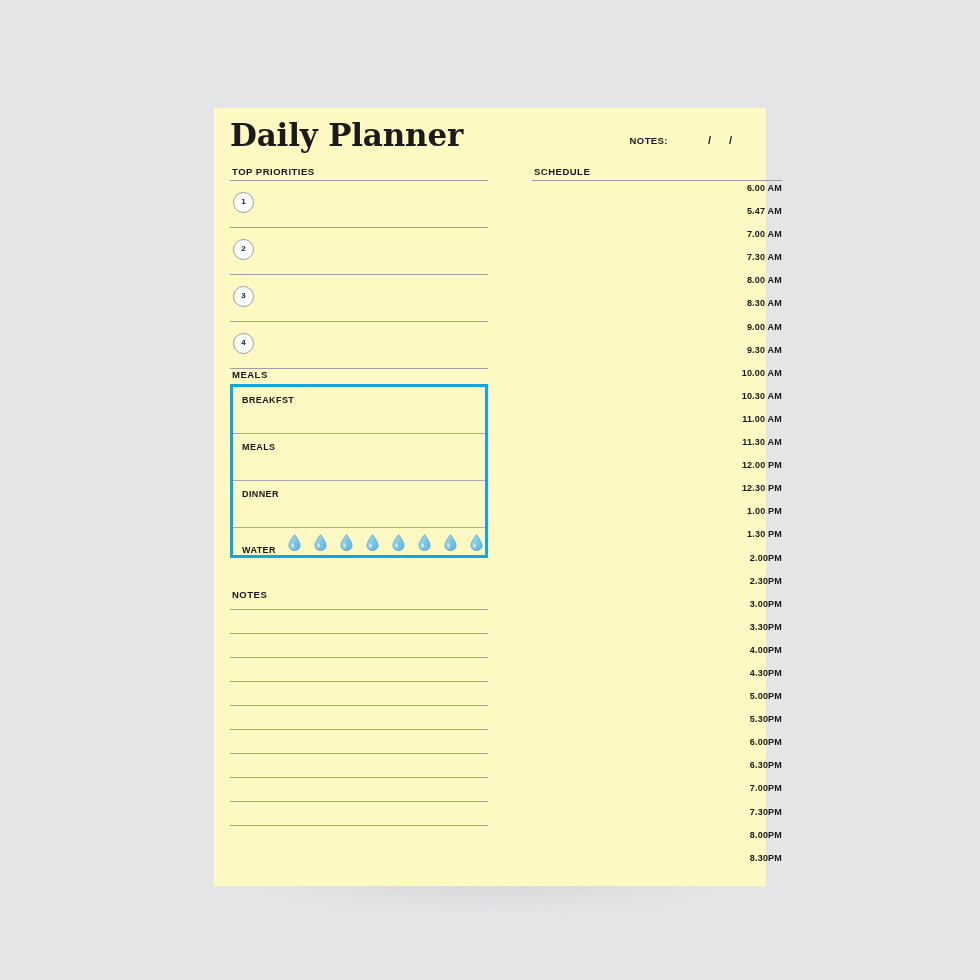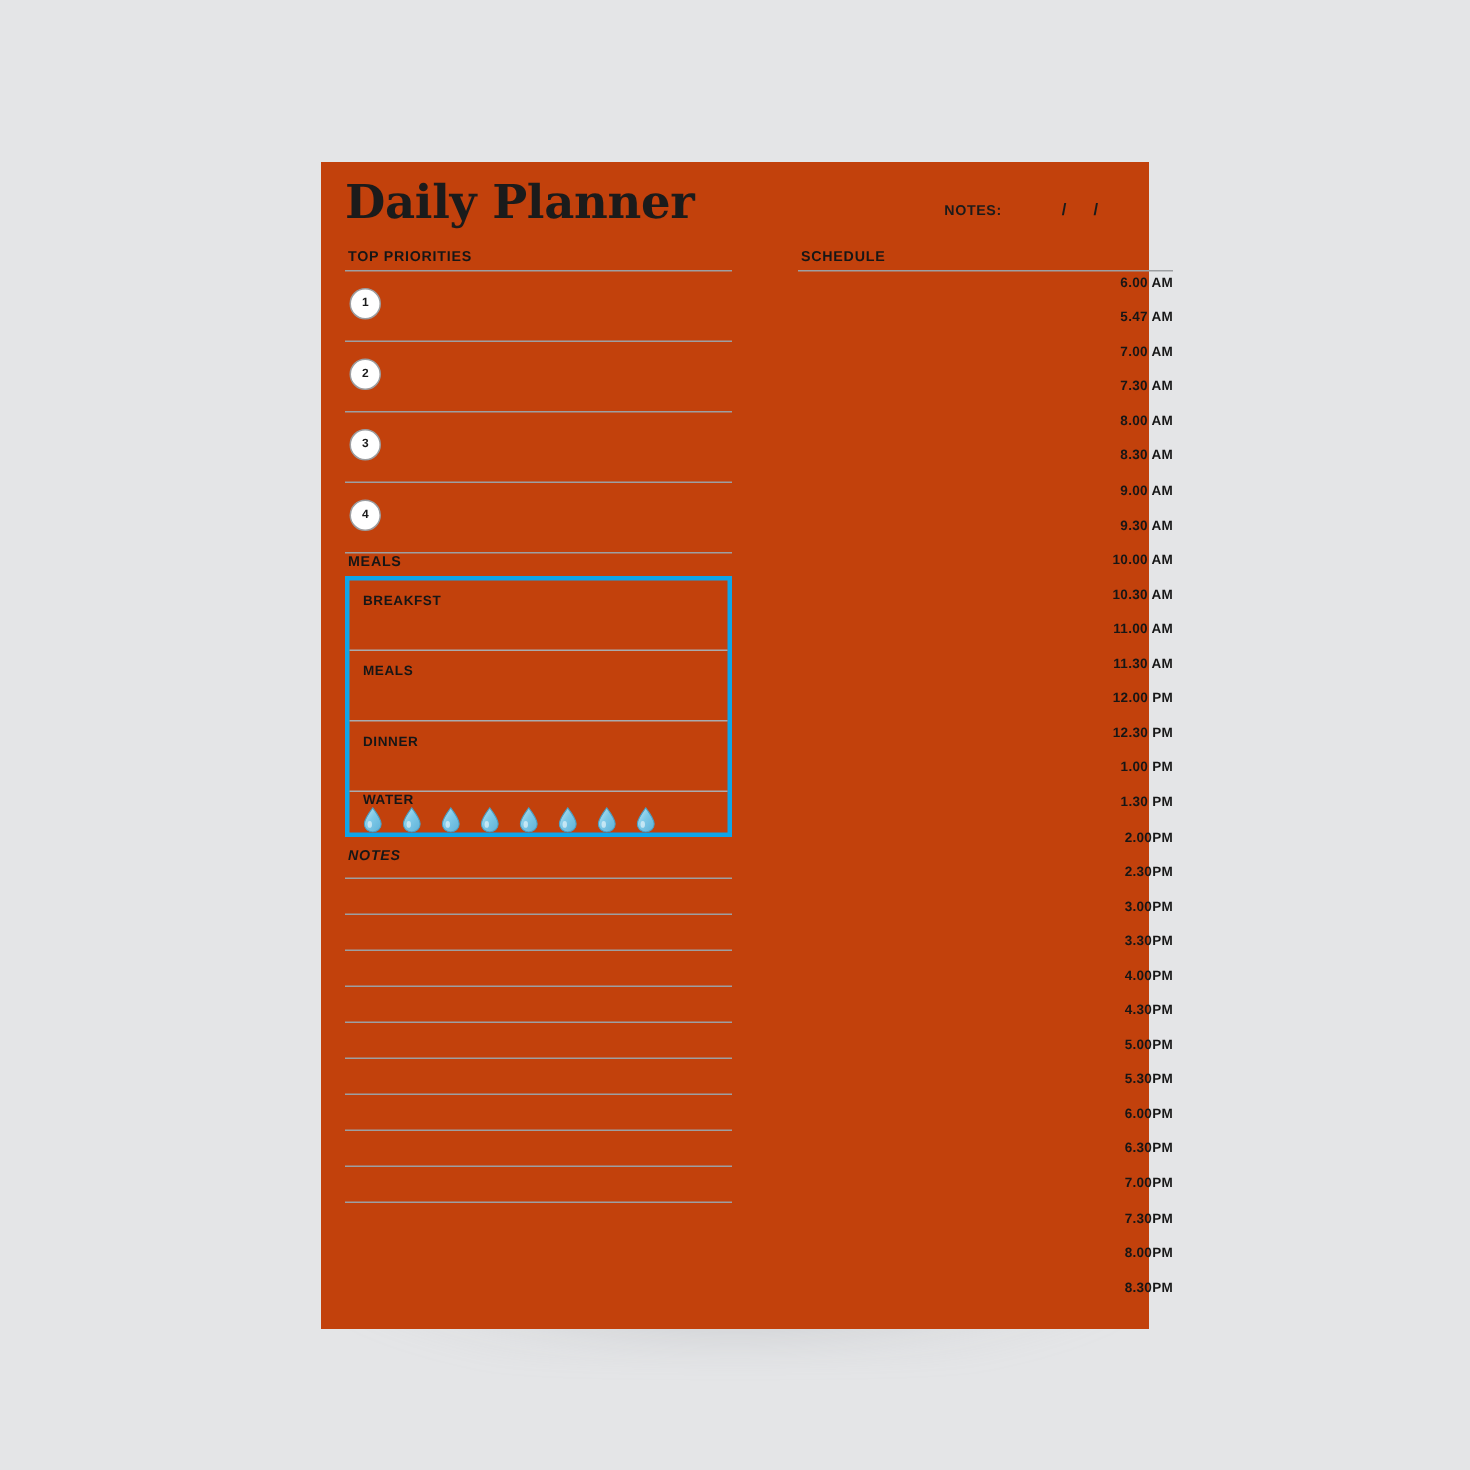--- a/index.html
+++ b/index.html
@@ -36,21 +36,21 @@
     z-index: 0;
   }
 
   
   .sheet {
     position: absolute;
     left: 214px;
     top: 108px;
     width: 552px;
     height: 778px;
-    background: #c2410c;
+    background: #fef9c3;
     z-index: 2;
   }
 
   .page-inner {
     position: absolute;
     left: 16px;
     top: 10px;
     right: 16px;
     bottom: 8px;
   }
@@ -187,42 +187,41 @@
     top: 8px;
     font-size: 9px;
     font-weight: 700;
     letter-spacing: 0.4px;
     color: #161616;
   }
   .water-row {
     height: 27px;
     border-bottom: none;
     display: flex;
-    align-items: flex-start;
+    align-items: flex-end;
     padding-left: 9px;
     box-sizing: border-box;
-    flex-direction: column;
   }
   .water-label {
     font-size: 9px;
     font-weight: 700;
     letter-spacing: 0.4px;
     color: #161616;
     margin-right: 12px;
     white-space: nowrap;
   }
   .droplets {
     display: flex;
     align-items: center;
     gap: 13px;
   }
   .droplet { display: block; }
 
   
-  .notes-wrap { margin-top: 7px; font-style: italic; }
+  .notes-wrap { margin-top: 31px; }
   .notes-lines { margin-top: 9px; }
   .note-line {
     height: 1px;
     background: #9d9fa2;
     margin-bottom: 23px;
   }
 
   
   .schedule-list { margin-top: 2px; }
   .sched-row {

